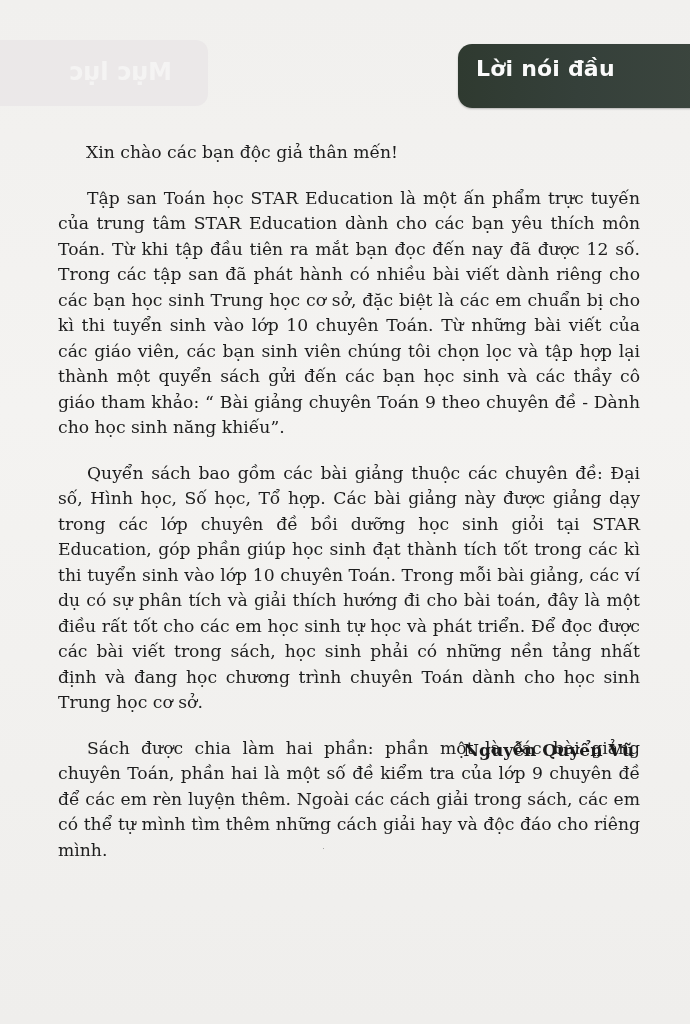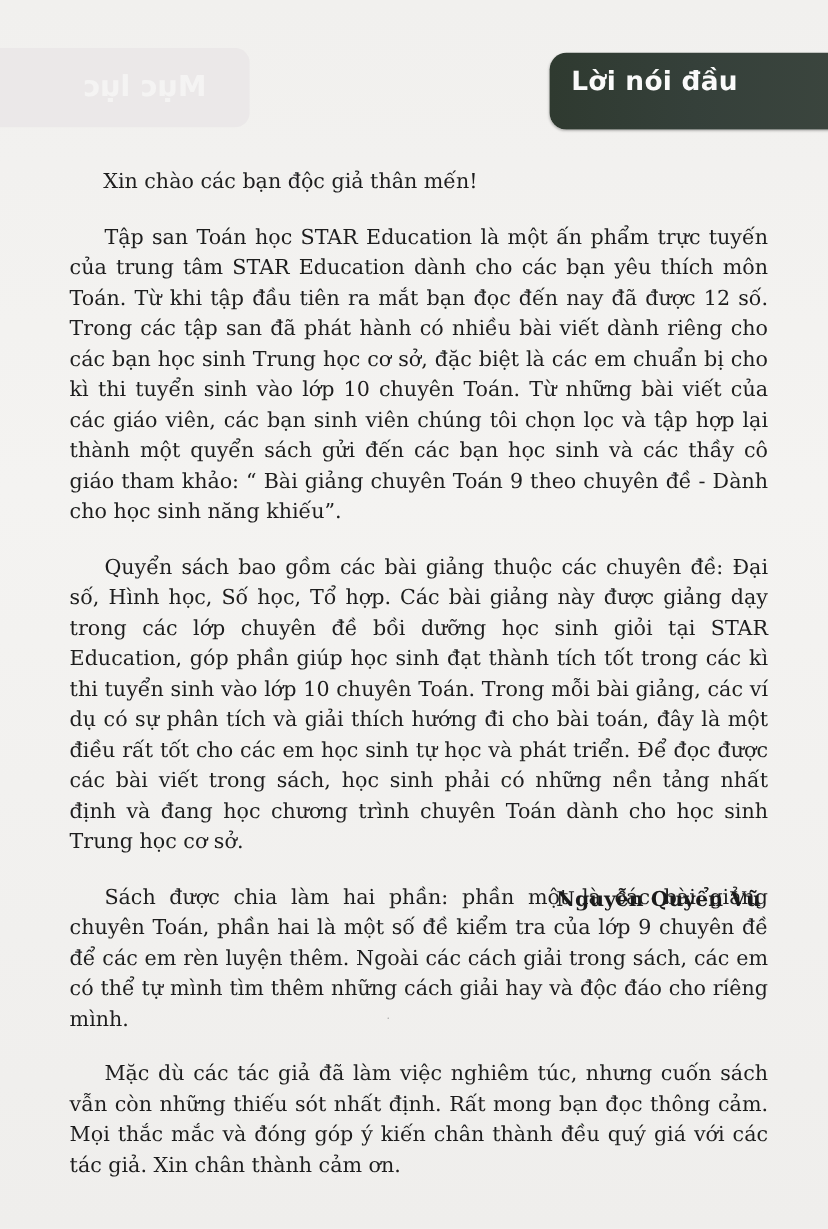--- a/index.html
+++ b/index.html
@@ -65,20 +65,19 @@
 
   <div class="header-badge">
     <span class="title">Lời nói đầu</span>
   </div>
 
   <div class="content">
     <p class="greeting">Xin chào các bạn độc giả thân mến!</p>
     <p>Tập san Toán học STAR Education là một ấn phẩm trực tuyến của trung tâm STAR Education dành cho các bạn yêu thích môn Toán. Từ khi tập đầu tiên ra mắt bạn đọc đến nay đã được 12 số. Trong các tập san đã phát hành có nhiều bài viết dành riêng cho các bạn học sinh Trung học cơ sở, đặc biệt là các em chuẩn bị cho kì thi tuyển sinh vào lớp 10 chuyên Toán. Từ những bài viết của các giáo viên, các bạn sinh viên chúng tôi chọn lọc và tập hợp lại thành một quyển sách gửi đến các bạn học sinh và các thầy cô giáo tham khảo: “ Bài giảng chuyên Toán 9 theo chuyên đề - Dành cho học sinh năng khiếu”.</p>
     <p>Quyển sách bao gồm các bài giảng thuộc các chuyên đề: Đại số, Hình học, Số học, Tổ hợp. Các bài giảng này được giảng dạy trong các lớp chuyên đề bồi dưỡng học sinh giỏi tại STAR Education, góp phần giúp học sinh đạt thành tích tốt trong các kì thi tuyển sinh vào lớp 10 chuyên Toán. Trong mỗi bài giảng, các ví dụ có sự phân tích và giải thích hướng đi cho bài toán, đây là một điều rất tốt cho các em học sinh tự học và phát triển. Để đọc được các bài viết trong sách, học sinh phải có những nền tảng nhất định và đang học chương trình chuyên Toán dành cho học sinh Trung học cơ sở.</p>
     <p>Sách được chia làm hai phần: phần một là các bài giảng chuyên Toán, phần hai là một số đề kiểm tra của lớp 9 chuyên đề để các em rèn luyện thêm. Ngoài các cách giải trong sách, các em có thể tự mình tìm thêm những cách giải hay và độc đáo cho riêng mình.</p>
-    <p>Mặc dù các tác giả đã làm việc nghiêm túc, nhưng cuốn sách vẫn còn những thiếu sót nhất định. Rất mong bạn đọc thông cảm. Mọi thắc mắc và đóng góp ý kiến chân thành đều quý giá với các tác giả. Xin chân thành cảm ơn.</p>
   </div>
 
   <div class="signature">Nguyễn Quyển Vũ</div>
 
   <span class="speck" style="left:605px; top:815px;"></span>
   <span class="speck" style="left:323px; top:848px; width:1px; height:1px;"></span>
 </div>
 
 </body></html>

